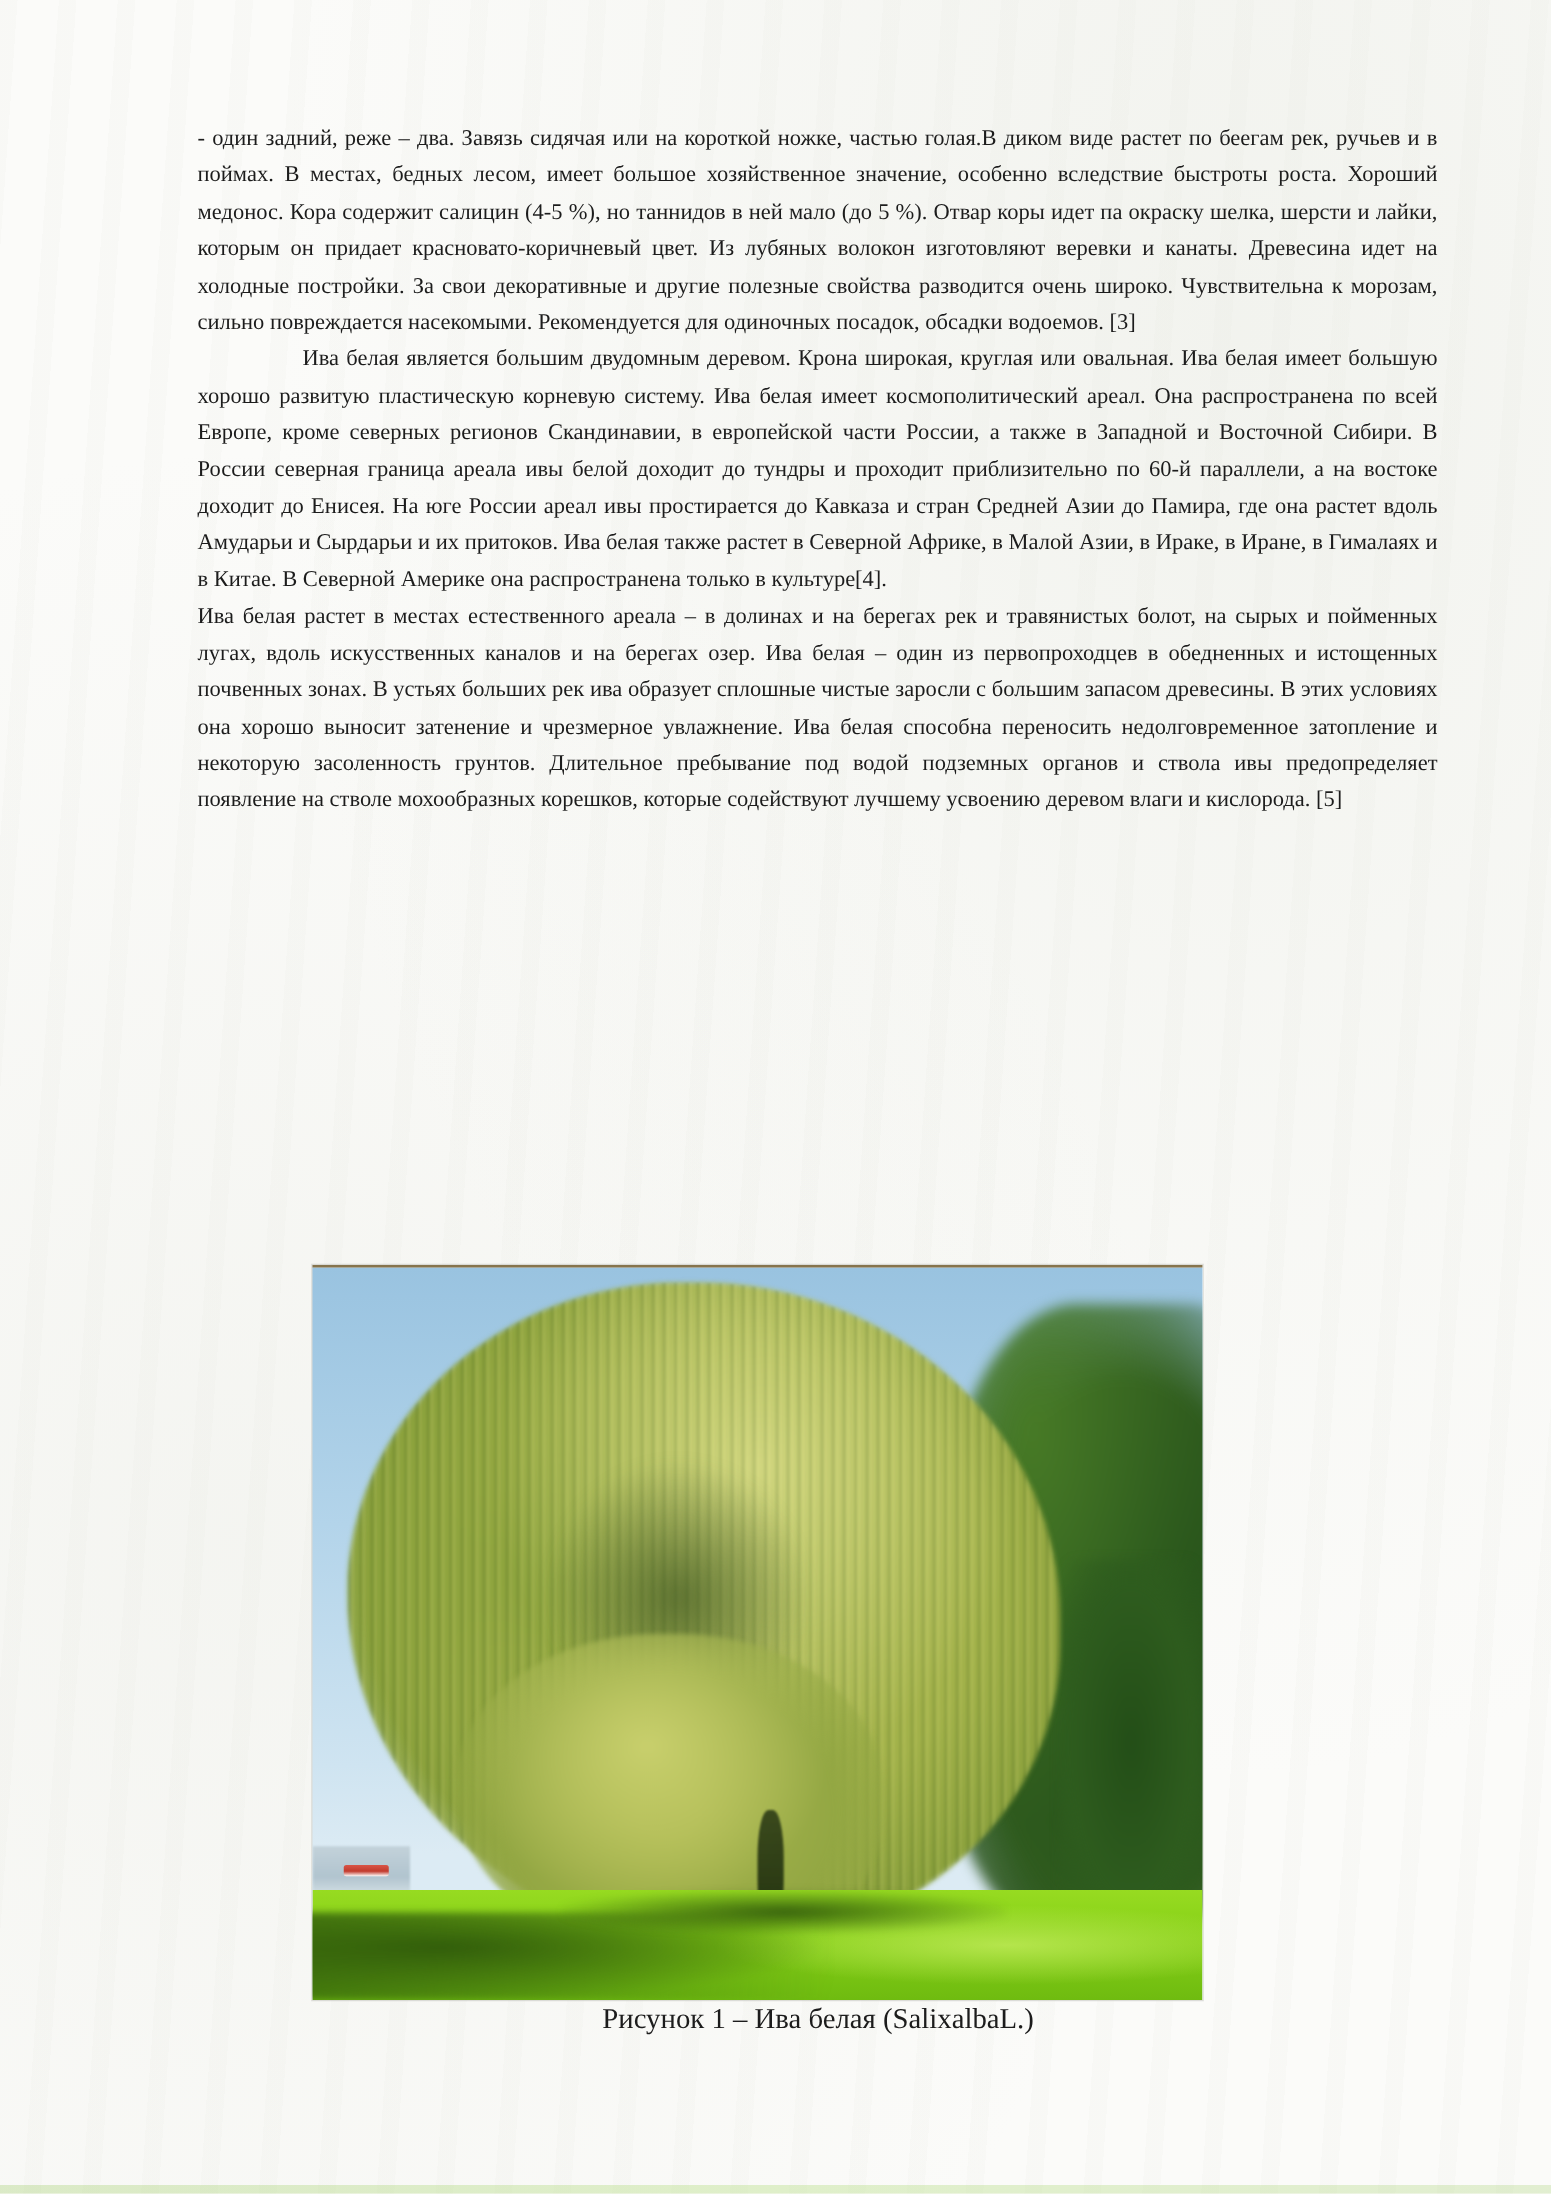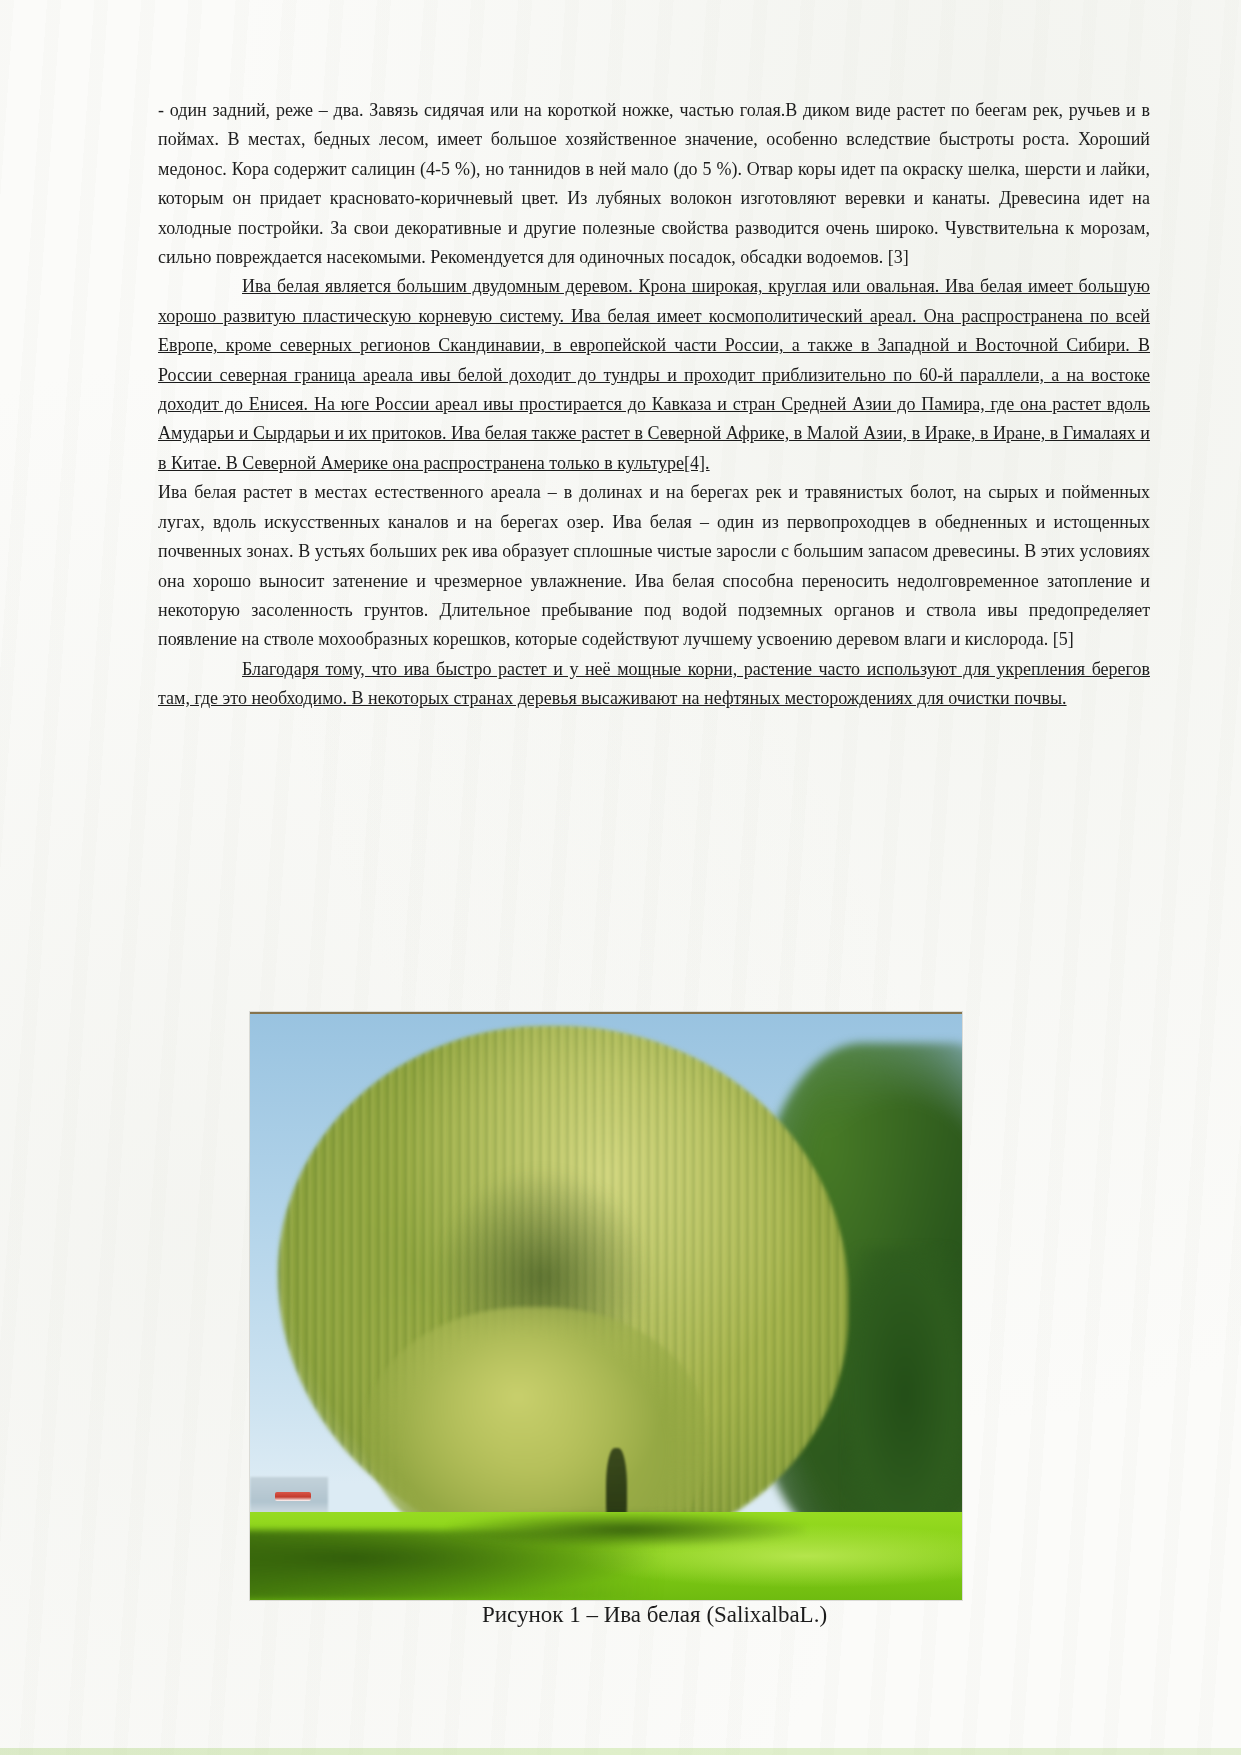--- a/index.html
+++ b/index.html
@@ -23,21 +23,21 @@
     position:absolute;left:0;right:0;bottom:0;height:7px;
     background:linear-gradient(90deg, rgba(150,200,90,0.30), rgba(196,228,156,0.5), rgba(150,200,90,0.25));
   }
 
   .textblock{
     position:absolute;left:158px;top:96px;width:992px;
     font-size:18px;line-height:29.4px;
     text-align:justify;
   }
   .para{margin:0;text-indent:0;}
-  .para.indent{text-indent:84px;text-decoration:underline;}
+  .para.indent{text-indent:84px;}
 
   
   .figure-photo{
     position:absolute;left:250px;top:1012px;width:712px;height:586px;
     overflow:hidden;
     background:linear-gradient(180deg,#99c3e0 0%,#b3d4ea 35%,#cfe4f1 68%,#dcebf4 80%);
     border-top:2px solid #86744d;
     box-shadow:0 0 0 1px rgba(200,200,195,0.6);
   }
   .figure-photo *{position:absolute;}
@@ -131,21 +131,20 @@
 </style>
 </head>
 <body>
 
 <div class="scan-texture"></div>
 
 <div class="textblock">
   <p class="para">- один задний, реже – два. Завязь сидячая или на короткой ножке, частью голая.В диком виде растет по беегам рек, ручьев и в поймах. В местах, бедных лесом, имеет большое хозяйственное значение, особенно вследствие быстроты роста. Хороший медонос. Кора содержит салицин (4-5 %), но таннидов в ней мало (до 5 %). Отвар коры идет па окраску шелка, шерсти и лайки, которым он придает красновато-коричневый цвет. Из лубяных волокон изготовляют веревки и канаты. Древесина идет на холодные постройки.  За свои декоративные и другие полезные свойства разводится очень широко. Чувствительна к морозам, сильно повреждается насекомыми.  Рекомендуется для одиночных посадок, обсадки водоемов. [3]</p>
   <p class="para indent">Ива белая является большим двудомным деревом. Крона широкая, круглая или овальная. Ива белая имеет большую хорошо развитую пластическую корневую систему. Ива белая имеет космополитический ареал. Она распространена по всей Европе, кроме северных регионов Скандинавии, в европейской части России, а также в Западной и Восточной Сибири. В России северная граница ареала ивы белой доходит до тундры и проходит приблизительно по 60-й параллели, а на востоке доходит до Енисея. На юге России ареал ивы простирается до Кавказа и стран Средней Азии до Памира, где она растет вдоль Амударьи и Сырдарьи и их притоков. Ива белая также растет в Северной Африке, в Малой Азии, в Ираке, в Иране, в Гималаях и в Китае. В Северной Америке она распространена только в культуре[4].</p>
   <p class="para">Ива белая  растет в местах естественного ареала – в долинах и на берегах рек и травянистых болот, на сырых и пойменных лугах, вдоль искусственных каналов и на берегах озер. Ива белая – один из первопроходцев в обедненных и истощенных почвенных зонах. В устьях больших рек ива образует сплошные чистые заросли с большим запасом древесины. В этих условиях она хорошо выносит затенение и чрезмерное увлажнение. Ива белая способна переносить недолговременное затопление и некоторую засоленность грунтов. Длительное пребывание под водой подземных органов и ствола ивы предопределяет появление на стволе мохообразных корешков, которые содействуют лучшему усвоению деревом влаги и кислорода. [5]</p>
-  <p class="para indent">Благодаря тому, что ива быстро растет и у неё мощные корни, растение часто используют для укрепления берегов там, где это необходимо. В некоторых странах деревья высаживают на нефтяных месторождениях для очистки почвы.</p>
 </div>
 
 <div class="figure-photo">
   <div class="bg-trees"></div>
   <div class="bg-trees2"></div>
   <div class="willow-canopy"></div>
   <div class="willow-strands"></div>
   <div class="willow-shade"></div>
   <div class="willow-skirt"></div>
   <div class="trunk"></div>

